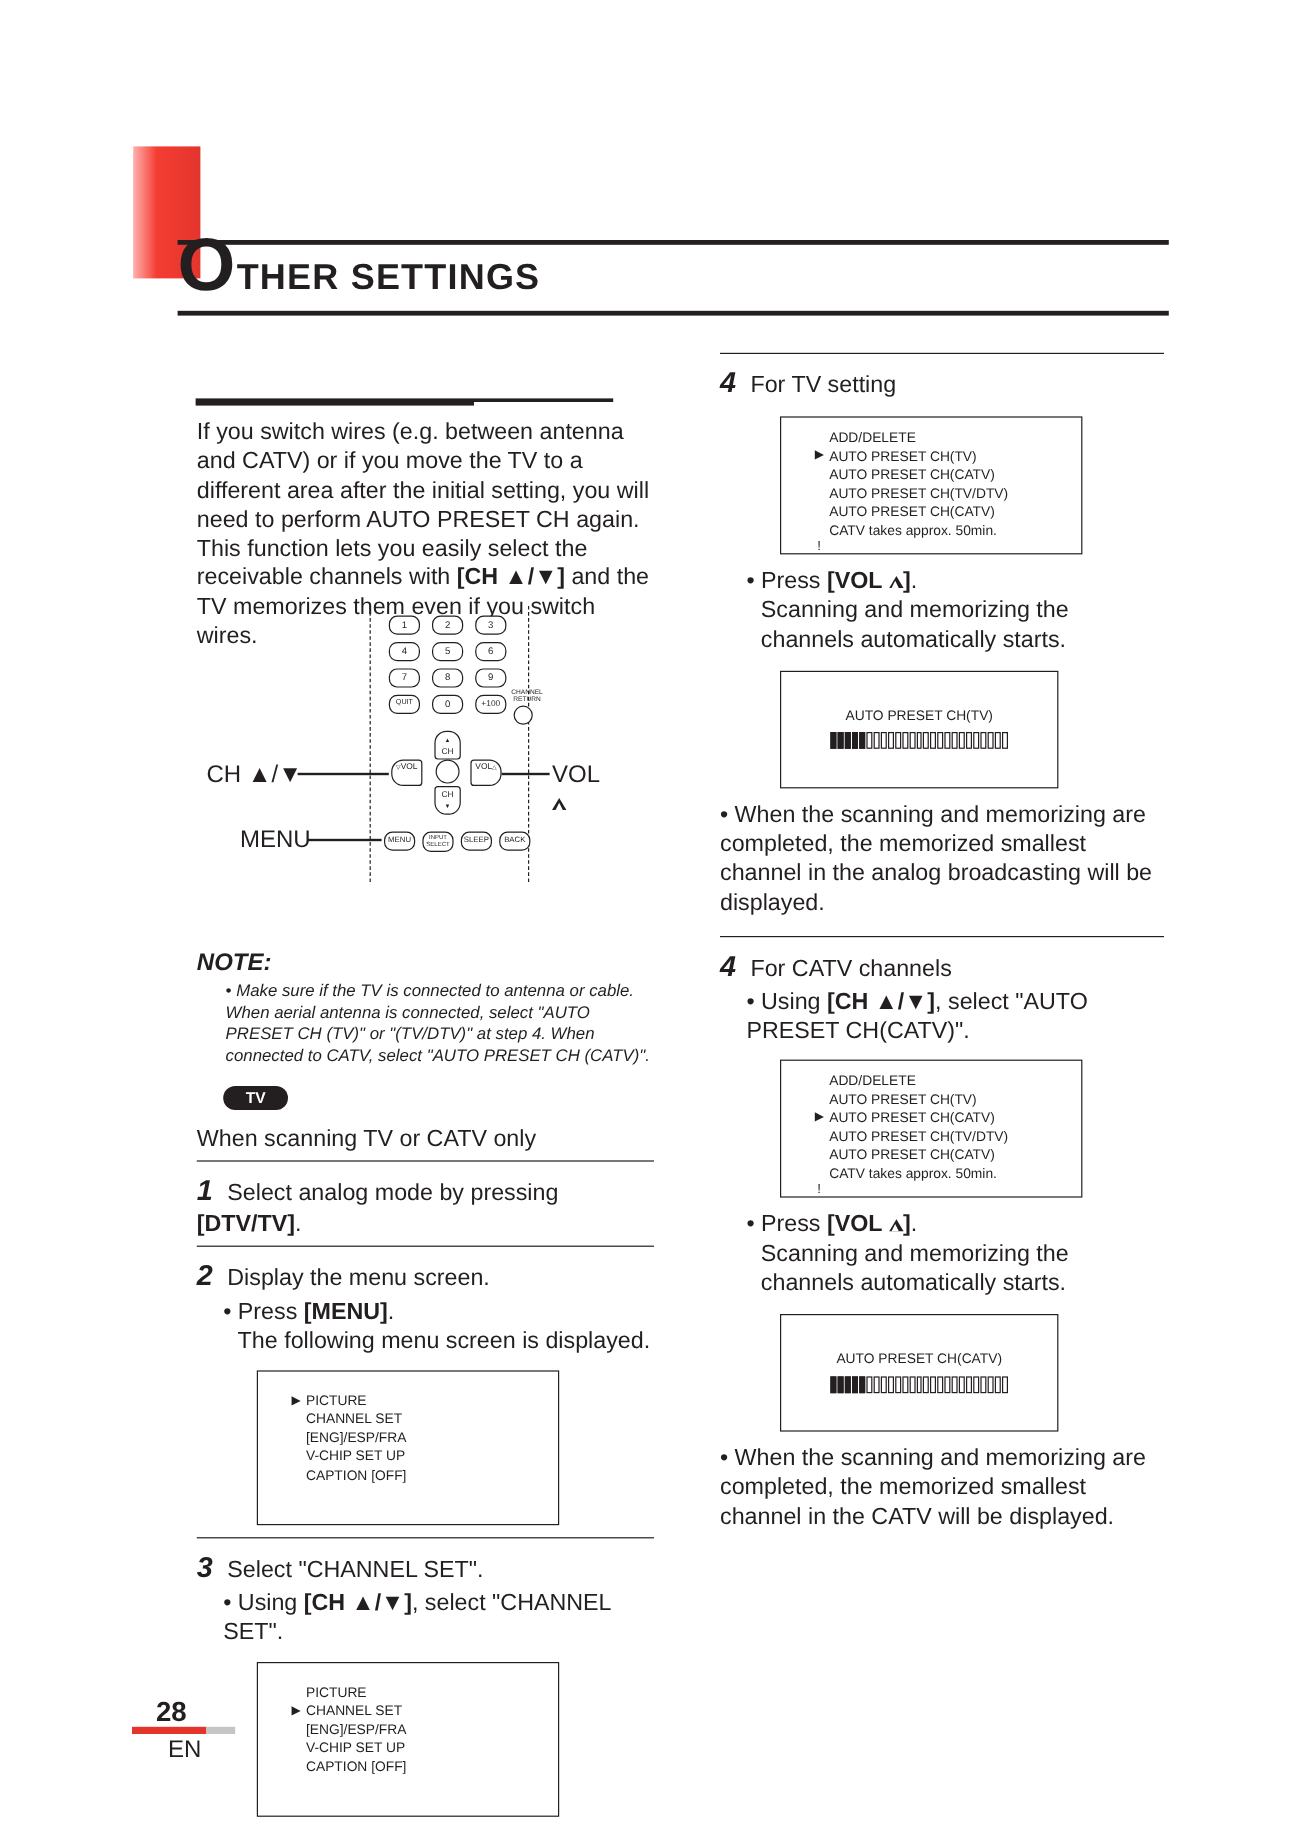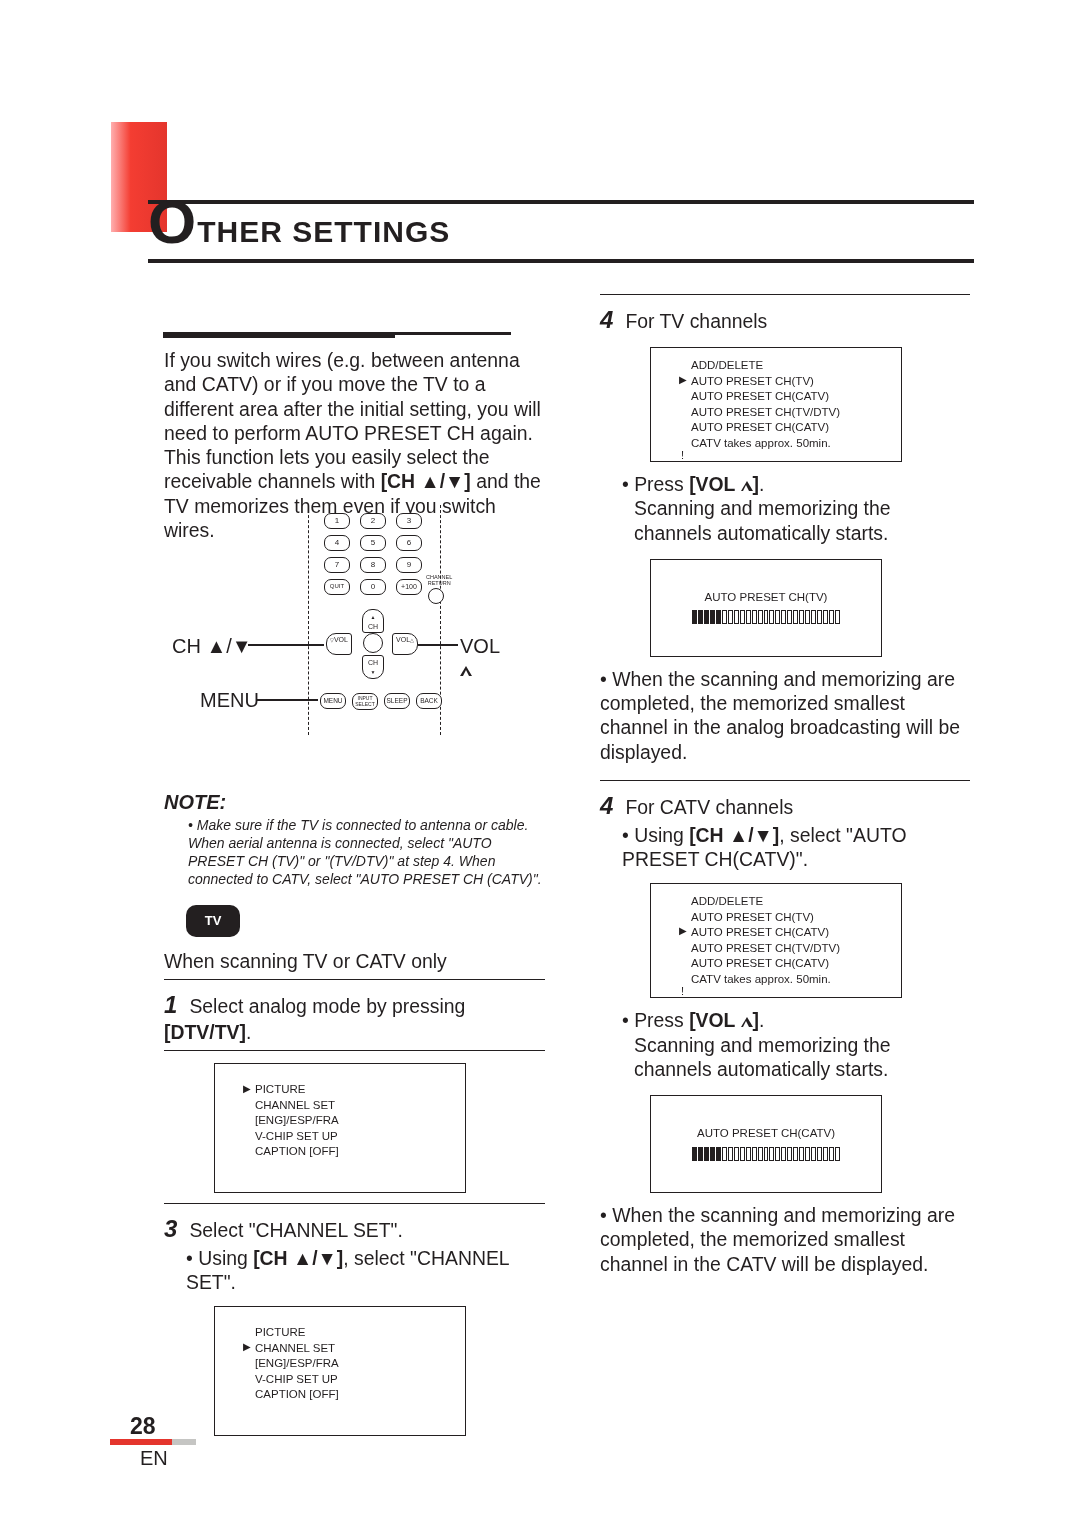--- a/index.html
+++ b/index.html
@@ -120,21 +120,21 @@
   .tv-pill {
     display: inline-flex;
     align-items: center;
     justify-content: center;
     background:#231f20;
     color:#fff;
     font-size:13px;
     font-weight:700;
     border-radius:10px;
     width:54px;
-    height:32px;
+    height:20px;
     margin: 10px 0 4px 22px;
   }
   .tri-open-up {
     display:inline-block;
     width:0;height:0;
     border-left:6px solid transparent;
     border-right:6px solid transparent;
     border-bottom:10px solid #231f20;
     position: relative;
   }
@@ -322,20 +322,28 @@
     <div class="tv-pill">TV</div>
 
     <div style="margin-top:8px">When scanning TV or CATV only</div>
 
     <div class="sep"></div>
     <div class="step-line">
       <span class="step-num">1</span>
       <span>Select analog mode by pressing </span><span class="bold">[DTV/TV]</span><span>.</span>
     </div>
     <div class="sep"></div>
+    <div class="step-line">
+      <span class="step-num">2</span>
+      <span>Display the menu screen.</span>
+    </div>
+    <div class="bullet-line">
+      • <span>Press </span><span class="bold">[MENU]</span><span>.</span><br>
+      <span style="margin-left:12px;display:inline-block">The following menu screen is displayed.</span>
+    </div>
 
     <div class="menu-box" id="menu1">
         <span class="ptr" style="top: 18px;">▶</span>
         <div>PICTURE</div>
         <div>CHANNEL SET</div>
         <div>[ENG]/ESP/FRA</div>
         <div>V-CHIP SET UP</div>
         <div>CAPTION [OFF]</div>
       </div>
 
@@ -396,21 +404,21 @@
     <div class="remote-lbl" style="left:-62px;top:184px">MENU</div>
     <div class="remote-line" style="left:-6px;top:194px;width:62px;height:1.5px"></div>
     <div class="remote-lbl" style="left:198px;top:130px"><span>VOL </span><span class="tri-open-up"></span></div>
     <div class="remote-line" style="left:156px;top:139px;width:40px;height:1.5px"></div>
   </div>
 
   <div class="col-right">
     <div class="sep" style="margin-top:0"></div>
     <div class="step-line">
       <span class="step-num">4</span>
-      <span>For TV channels</span>
+      <span>For TV setting</span>
     </div>
 
     <div class="menu-box-r" id="menuA">
         <div>ADD/DELETE</div>
         <span class="ptr" style="top: 25px;">▶</span>
         <div>AUTO PRESET CH(TV)</div>
         <div>AUTO PRESET CH(CATV)</div>
         <div>AUTO PRESET CH(TV/DTV)</div>
         <div>AUTO PRESET CH(CATV)</div>
         <span class="excl" style="top: 100px;">!</span>

